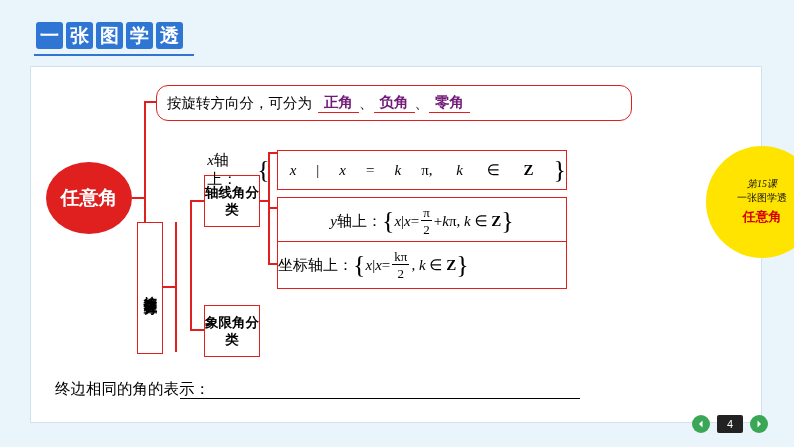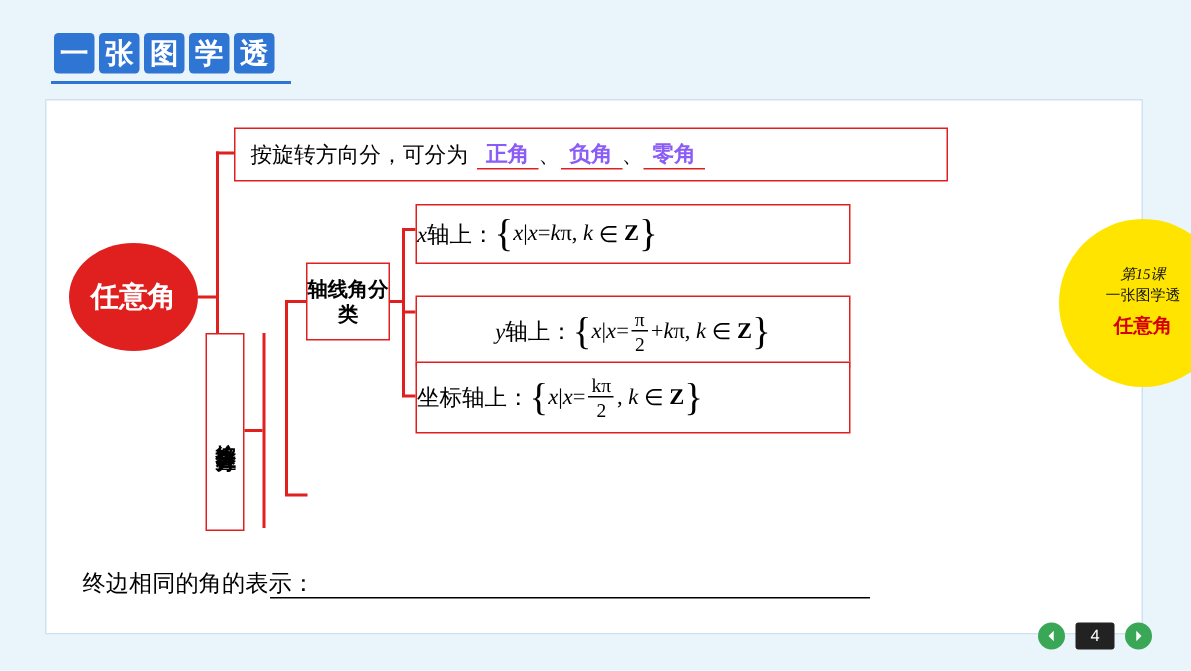--- a/index.html
+++ b/index.html
@@ -72,28 +72,28 @@
   .rbox{
     position:absolute;
     border:1px solid #e01f1f;
     background:#ffffff;
     display:flex;align-items:center;
     font-family:"Liberation Serif", serif;
     color:#000;
   }
   .box-top{
     left:156px;top:85px;width:464px;height:34px;
-    padding-left:10px;font-size:14.5px;
-  }
-  .box-top .red{color:#8b5cf6;font-weight:bold;}
+    padding-left:10px;font-size:14.5px;border-radius:12px;
+  }
+  .box-top .red{color:#701a75;font-weight:bold;}
   .ul{
     display:inline-block;border-bottom:1px solid #e01f1f;
     padding:0 6px 0 6px;text-align:center;
   }
-  .box-f1{left:277px;top:136px;width:288px;height:38px;justify-content:flex-start;font-size:14px;}
+  .box-f1{left:277px;top:150px;width:288px;height:38px;justify-content:flex-end;font-size:14px;gap:20px;}
   .box-f2{left:277px;top:197px;width:288px;height:46px;justify-content:center;font-size:14px;}
   .box-f3{left:277px;top:241px;width:288px;height:46px;justify-content:flex-start;font-size:14px;}
 
   
   .lbl{
     position:absolute;border:1px solid #e01f1f;background:#fff;
     font-family:"Liberation Serif", serif;font-weight:bold;color:#000;
     display:flex;align-items:center;justify-content:center;text-align:center;
     line-height:17px;font-size:13.5px;
   }
@@ -185,20 +185,21 @@
     <span>、</span>
     <span class="ul red">负角</span>
     <span>、</span>
     <span class="ul red">零角</span>
   </div>
 
   <div class="lbl lbl-vert">按终边位置分</div>
 
   <div class="lbl lbl-axis">轴线角分类</div>
 
+  <div class="lbl lbl-quad">象限角分类</div>
 
   <div class="rbox box-f1">
     <span class="mtxt">
       <span class="ital">x</span>轴上：
     </span>
     <span class="mtxt brace">{</span>
     <span class="mtxt ital">x</span>
       <span class="mtxt">|</span>
       <span class="mtxt ital">x</span>
       <span class="mtxt"> = </span>

